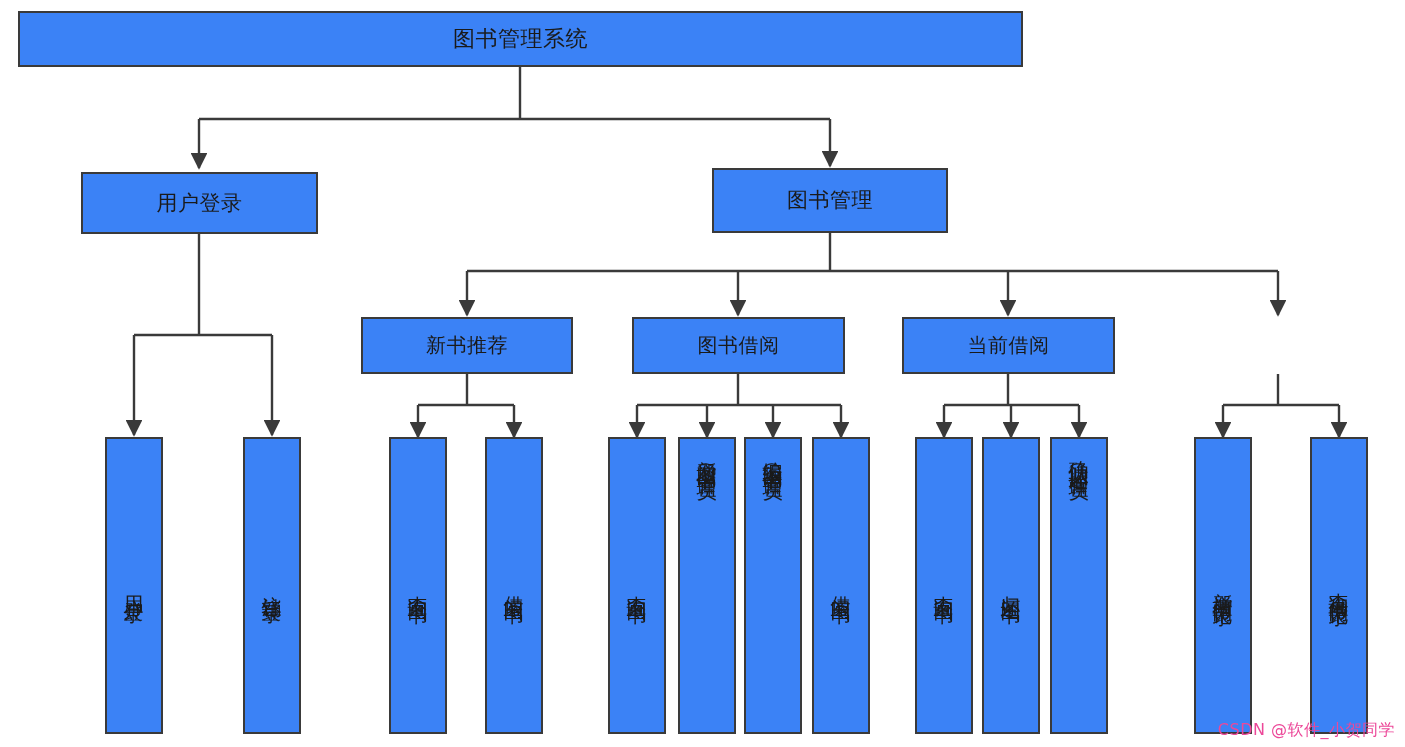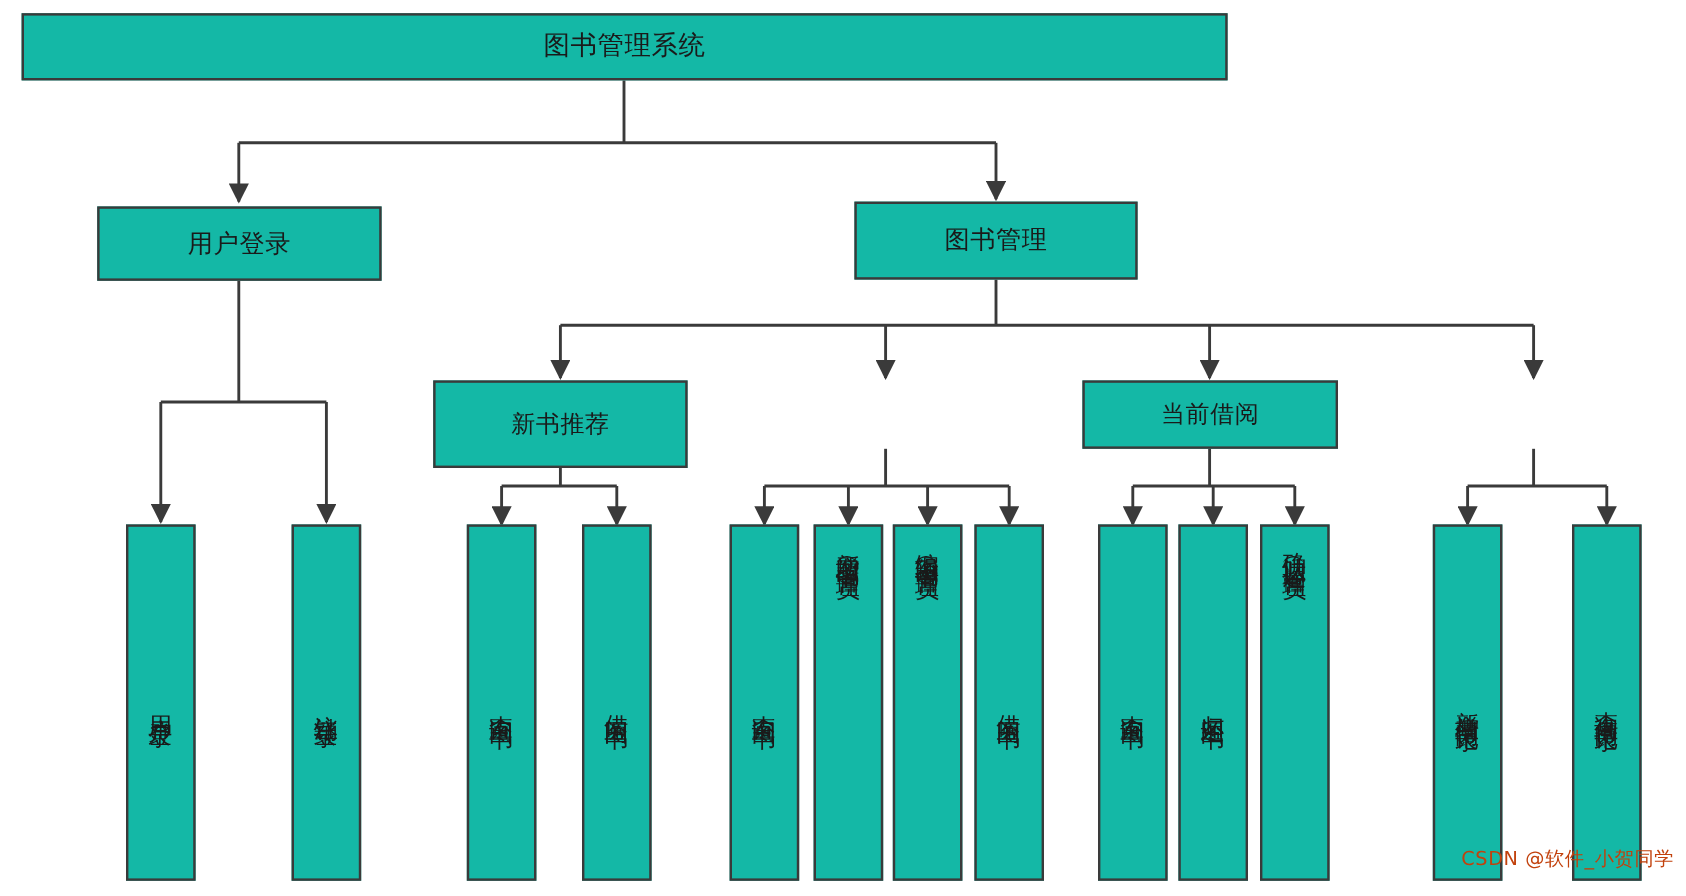--- a/index.html
+++ b/index.html
@@ -22,21 +22,21 @@
     position: absolute;
     left: 0;
     top: 0;
     width: 1405px;
     height: 747px;
     pointer-events: none;
   }
   .node {
     position: absolute;
     box-sizing: border-box;
-    background: #14b8a6;
+    background: #3b82f6;
     border: 2px solid #3a3a3a;
     display: flex;
     align-items: center;
     justify-content: center;
     color: #1a1a1a;
     z-index: 2;
   }
   .node .label {
     font-size: 21px;
     line-height: 1.15;
@@ -61,23 +61,23 @@
     white-space: nowrap;
     -webkit-text-orientation: upright;
   }
   .node.leaf.centered {
     align-items: center;
     padding-top: 0;
   }
   #watermark {
     position: absolute;
     right: 10px;
-    bottom: 20px;
+    bottom: 6px;
     font-size: 16px;
-    color: #c2410c;
+    color: #ec4899;
     white-space: nowrap;
     z-index: 3;
     letter-spacing: 0.5px;
   }
 </style>
 </head>
 <body>
 
 <div id="canvas">
 
@@ -138,22 +138,25 @@
     <span class="label">图书管理系统</span>
   </div>
 
   <div class="node lvl1" style="left:81px; top:172px; width:237px; height:62px;">
     <span class="label">用户登录</span>
   </div>
   <div class="node lvl1" style="left:712px; top:168px; width:236px; height:65px;align-items:center;">
     <span class="label">图书管理</span>
   </div>
 
-  <div class="node lvl2" style="left:361px; top:317px; width:212px; height:73px;">
+  <div class="node lvl2" style="left:361px; top:317px; width:212px; height:57px;">
     <span class="label">新书推荐</span>
+  </div>
+  <div class="node lvl2" style="left:632px; top:317px; width:213px; height:57px;">
+    <span class="label">图书借阅</span>
   </div>
   <div class="node lvl2" style="left:902px; top:317px; width:213px; height:57px;">
     <span class="label">当前借阅</span>
   </div>
 
   <div class="node leaf centered" style="left:105px; top:437px; width:58px; height:297px;">
     <span class="label">用户登录</span>
   </div>
   <div class="node leaf centered" style="left:243px; top:437px; width:58px; height:297px;">
     <span class="label">注销登录</span>

